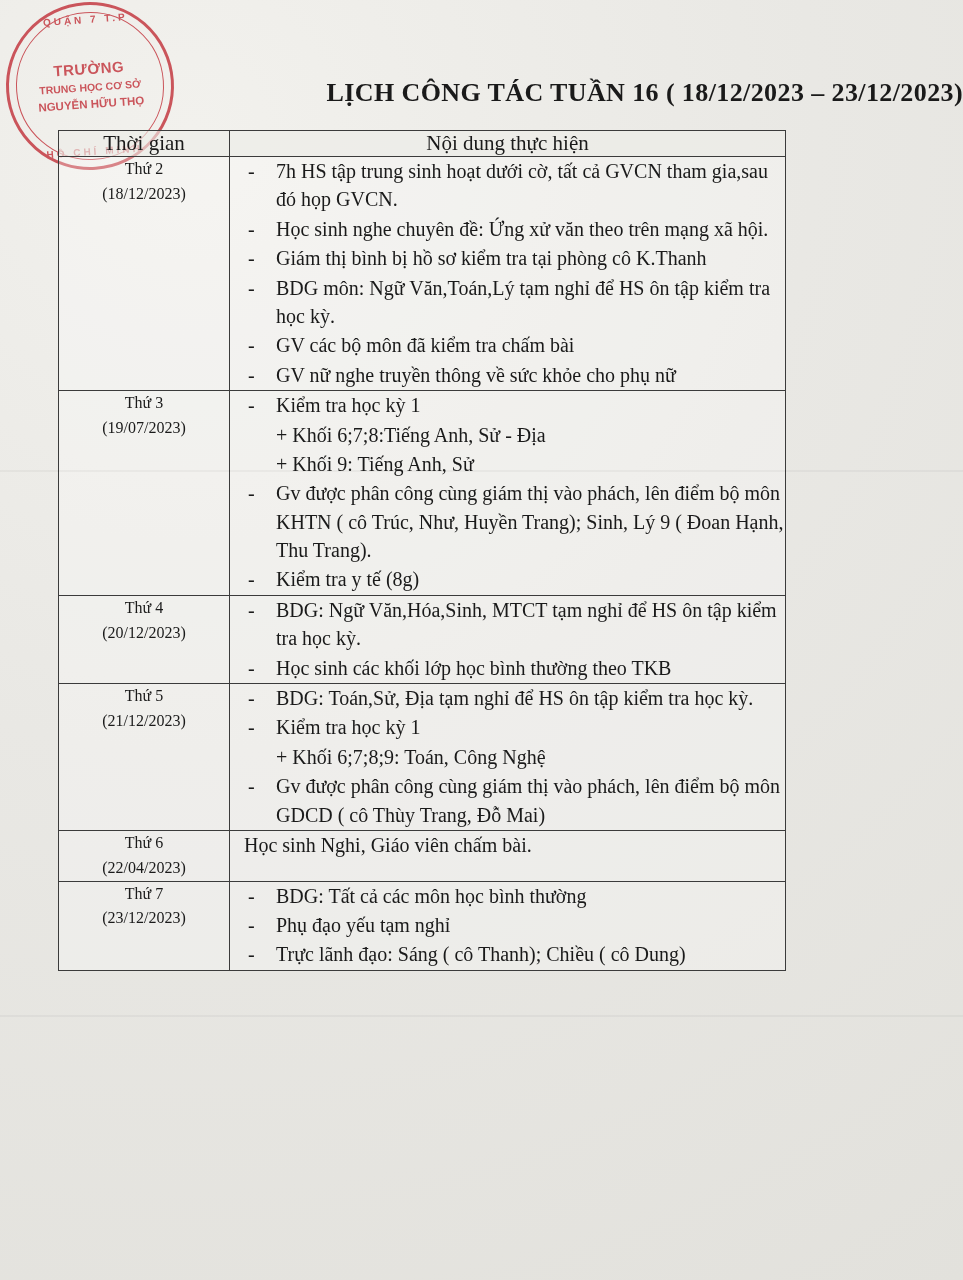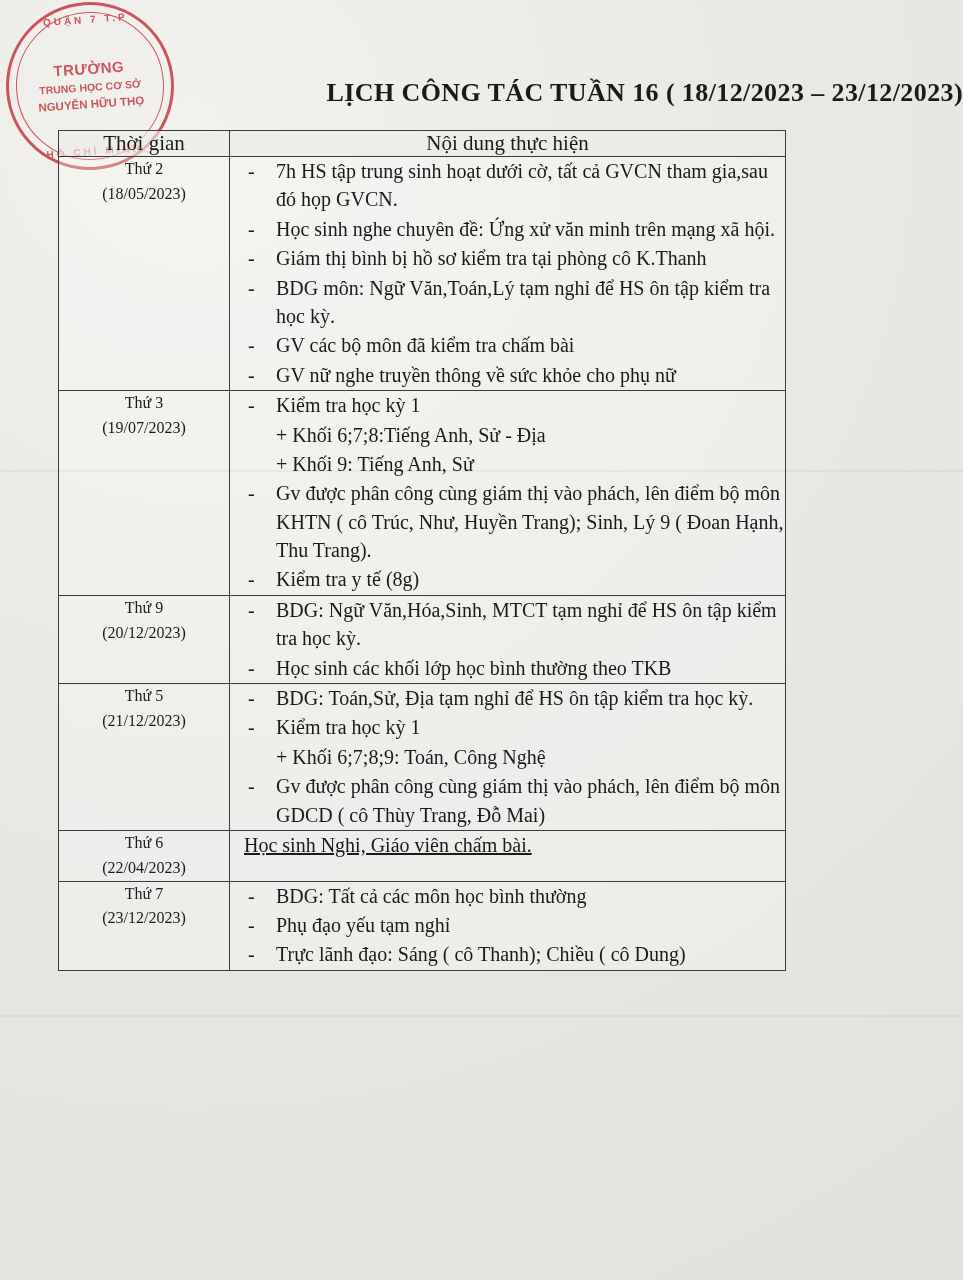--- a/index.html
+++ b/index.html
@@ -143,21 +143,20 @@
     top: 0;
   }
   ul.items li.plain {
     padding-left: 46px;
   }
   td.content.flat {
     padding-left: 14px;
   }
   td.content.flat p {
     margin: 0;
-    text-decoration: underline;
   }
 
   
   .crease {
     position: absolute;
     background: rgba(0,0,0,0.035);
     pointer-events: none;
   }
 </style>
 </head>
@@ -185,26 +184,26 @@
       <tr>
         <th class="col-time">Thời gian</th>
         <th class="col-content">Nội dung thực hiện</th>
       </tr>
     </thead>
     <tbody>
 
       <tr>
         <td class="day">
           <div>Thứ 2</div>
-          <div>(18/05/2023)</div>
+          <div>(18/12/2023)</div>
         </td>
         <td class="content">
           <ul class="items">
             <li class="dash">7h HS tập trung sinh hoạt dưới cờ, tất cả GVCN tham gia,sau đó họp GVCN.</li>
-            <li class="dash">Học sinh nghe chuyên đề: Ứng xử văn minh trên mạng xã hội.</li>
+            <li class="dash">Học sinh nghe chuyên đề: Ứng xử văn theo trên mạng xã hội.</li>
             <li class="dash">Giám thị bình bị hồ sơ kiểm tra tại phòng cô K.Thanh</li>
             <li class="dash">BDG môn: Ngữ Văn,Toán,Lý tạm nghỉ để HS ôn tập kiểm tra học kỳ.</li>
             <li class="dash">GV các bộ môn đã kiểm tra chấm bài</li>
             <li class="dash">GV nữ nghe truyền thông về sức khỏe cho phụ nữ</li>
           </ul>
         </td>
       </tr>
 
       <tr>
         <td class="day">
@@ -217,21 +216,21 @@
             <li class="plain">+ Khối 6;7;8:Tiếng Anh, Sử - Địa</li>
             <li class="plain">+ Khối 9: Tiếng Anh, Sử</li>
             <li class="dash">Gv được phân công cùng giám thị vào phách, lên điểm bộ môn KHTN (  cô Trúc, Như, Huyền Trang); Sinh, Lý 9 ( Đoan Hạnh, Thu Trang).</li>
             <li class="dash">Kiểm tra y tế (8g)</li>
           </ul>
         </td>
       </tr>
 
       <tr>
         <td class="day">
-          <div>Thứ 9</div>
+          <div>Thứ 4</div>
           <div>(20/12/2023)</div>
         </td>
         <td class="content">
           <ul class="items">
             <li class="dash"> BDG: Ngữ Văn,Hóa,Sinh, MTCT tạm nghỉ để HS ôn tập kiểm tra học kỳ.</li>
             <li class="dash">Học sinh các khối lớp học bình thường theo TKB</li>
           </ul>
         </td>
       </tr>
 

